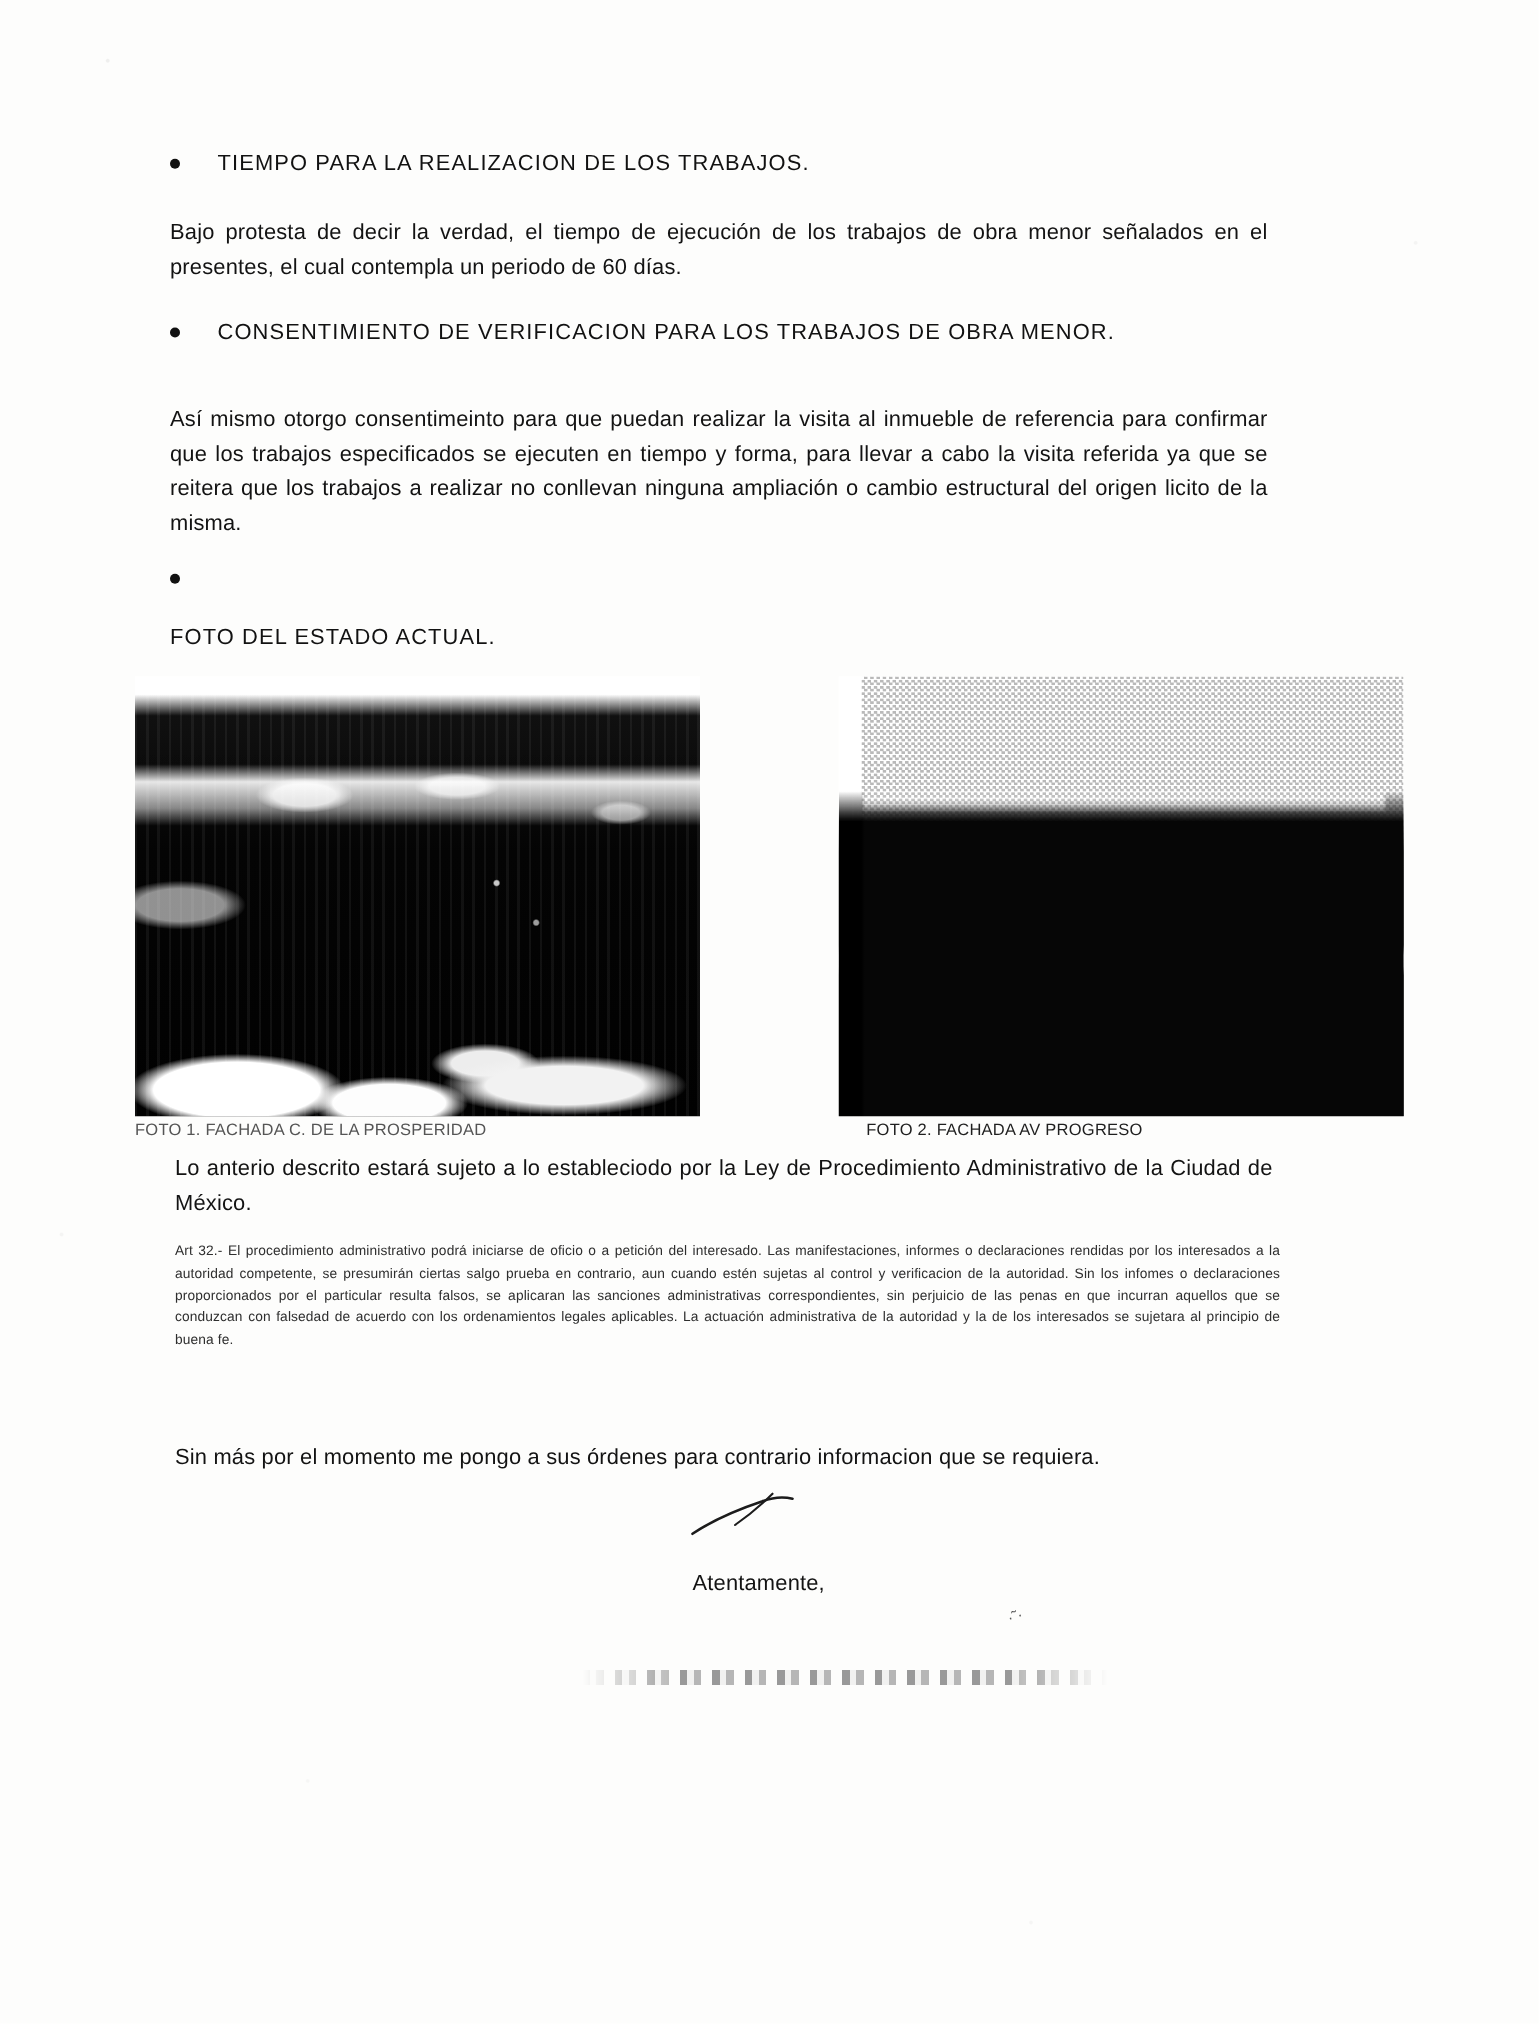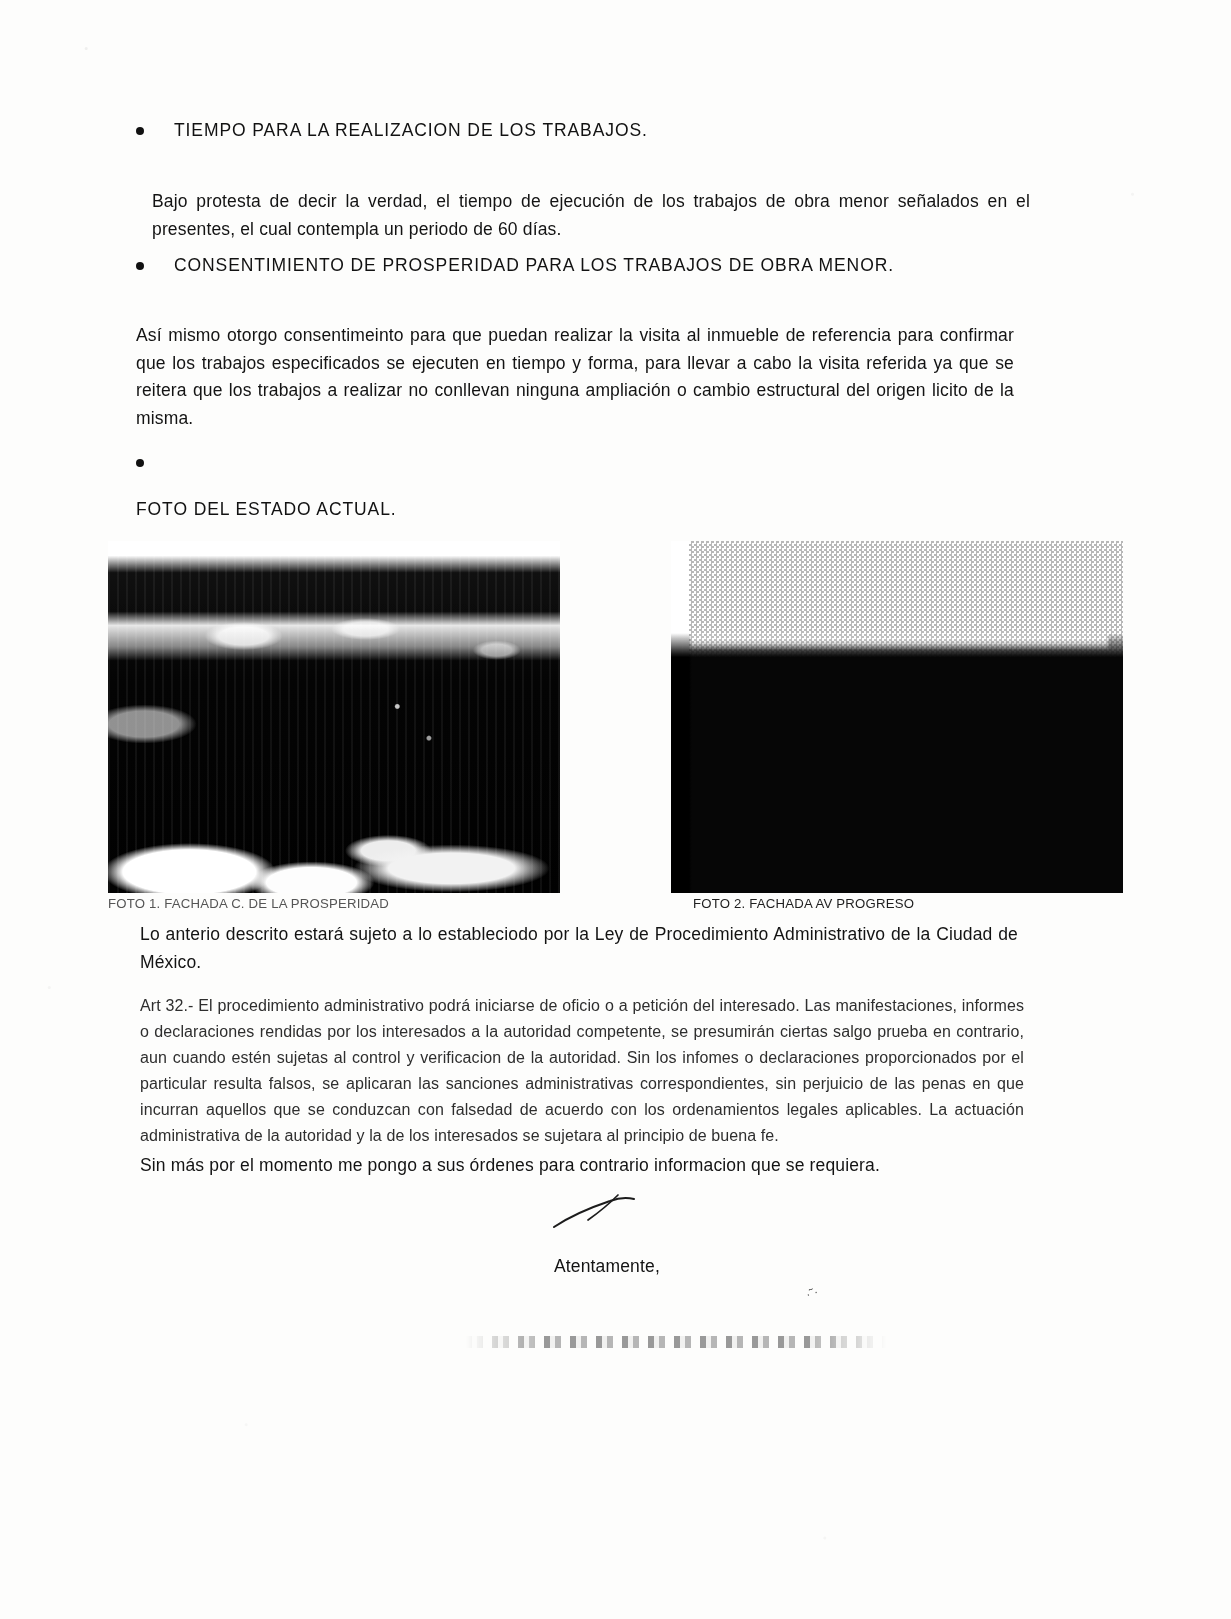--- a/index.html
+++ b/index.html
@@ -74,21 +74,21 @@
     font-size: 17.5px;
     line-height: 1.58;
     text-align: justify;
     color: #131313;
     letter-spacing: .15px;
   }
   .para.lastline-left { text-align-last: left; }
 
   
   .legal {
-    font-size: 16px;
+    font-size: 11px;
     line-height: 1.62;
     text-align: justify;
     text-align-last: left;
     color: #2e2e2e;
     letter-spacing: .1px;
   }
 
   
   .photos {
     position: absolute;
@@ -218,25 +218,25 @@
 
   <div id="grain"></div>
 
   <div class="content">
 
     <div class="bullet-row" style="position:absolute; top:118px; left:0; width:880px;">
       <span class="bullet-dot"></span>
       <span class="bullet-head">TIEMPO PARA LA REALIZACION DE LOS TRABAJOS.</span>
     </div>
 
-    <p class="para lastline-left" style="position:absolute; top:172px; left:0; width:878px; margin:16px;">Bajo protesta de decir la verdad, el tiempo de ejecución de los trabajos de obra menor señalados en el presentes, el cual contempla un periodo de 60 días.</p>
+    <p class="para lastline-left" style="position:absolute; top:172px; left:0; width:878px; margin:0;">Bajo protesta de decir la verdad, el tiempo de ejecución de los trabajos de obra menor señalados en el presentes, el cual contempla un periodo de 60 días.</p>
 
     <div class="bullet-row" style="position:absolute; top:253px; left:0; width:880px;">
       <span class="bullet-dot"></span>
-      <span class="bullet-head justify">CONSENTIMIENTO DE PROSPERIDAD PARA LOS TRABAJOS DE OBRA MENOR.</span>
+      <span class="bullet-head justify">CONSENTIMIENTO DE VERIFICACION PARA LOS TRABAJOS DE OBRA MENOR.</span>
     </div>
 
     <p class="para lastline-left" style="position:absolute; top:322px; left:0; width:878px; margin:0;">Así mismo otorgo consentimeinto para que puedan realizar la visita al inmueble de referencia para confirmar que los trabajos especificados se ejecuten en tiempo y forma, para llevar a cabo la visita referida ya que se reitera que los trabajos a realizar no conllevan ninguna ampliación o cambio estructural del origen licito de la misma.</p>
 
     <div class="bullet-row" style="position:absolute; top:450px; left:0; width:880px;flex-direction:column;">
       <span class="bullet-dot"></span>
       <span class="bullet-head">FOTO DEL ESTADO ACTUAL.</span>
     </div>
 
     <p class="para lastline-left" style="position:absolute; top:921px; left:4px; width:878px; margin:0;">Lo anterio descrito estará sujeto a lo estableciodo por la Ley de Procedimiento Administrativo de la Ciudad de México.</p>

